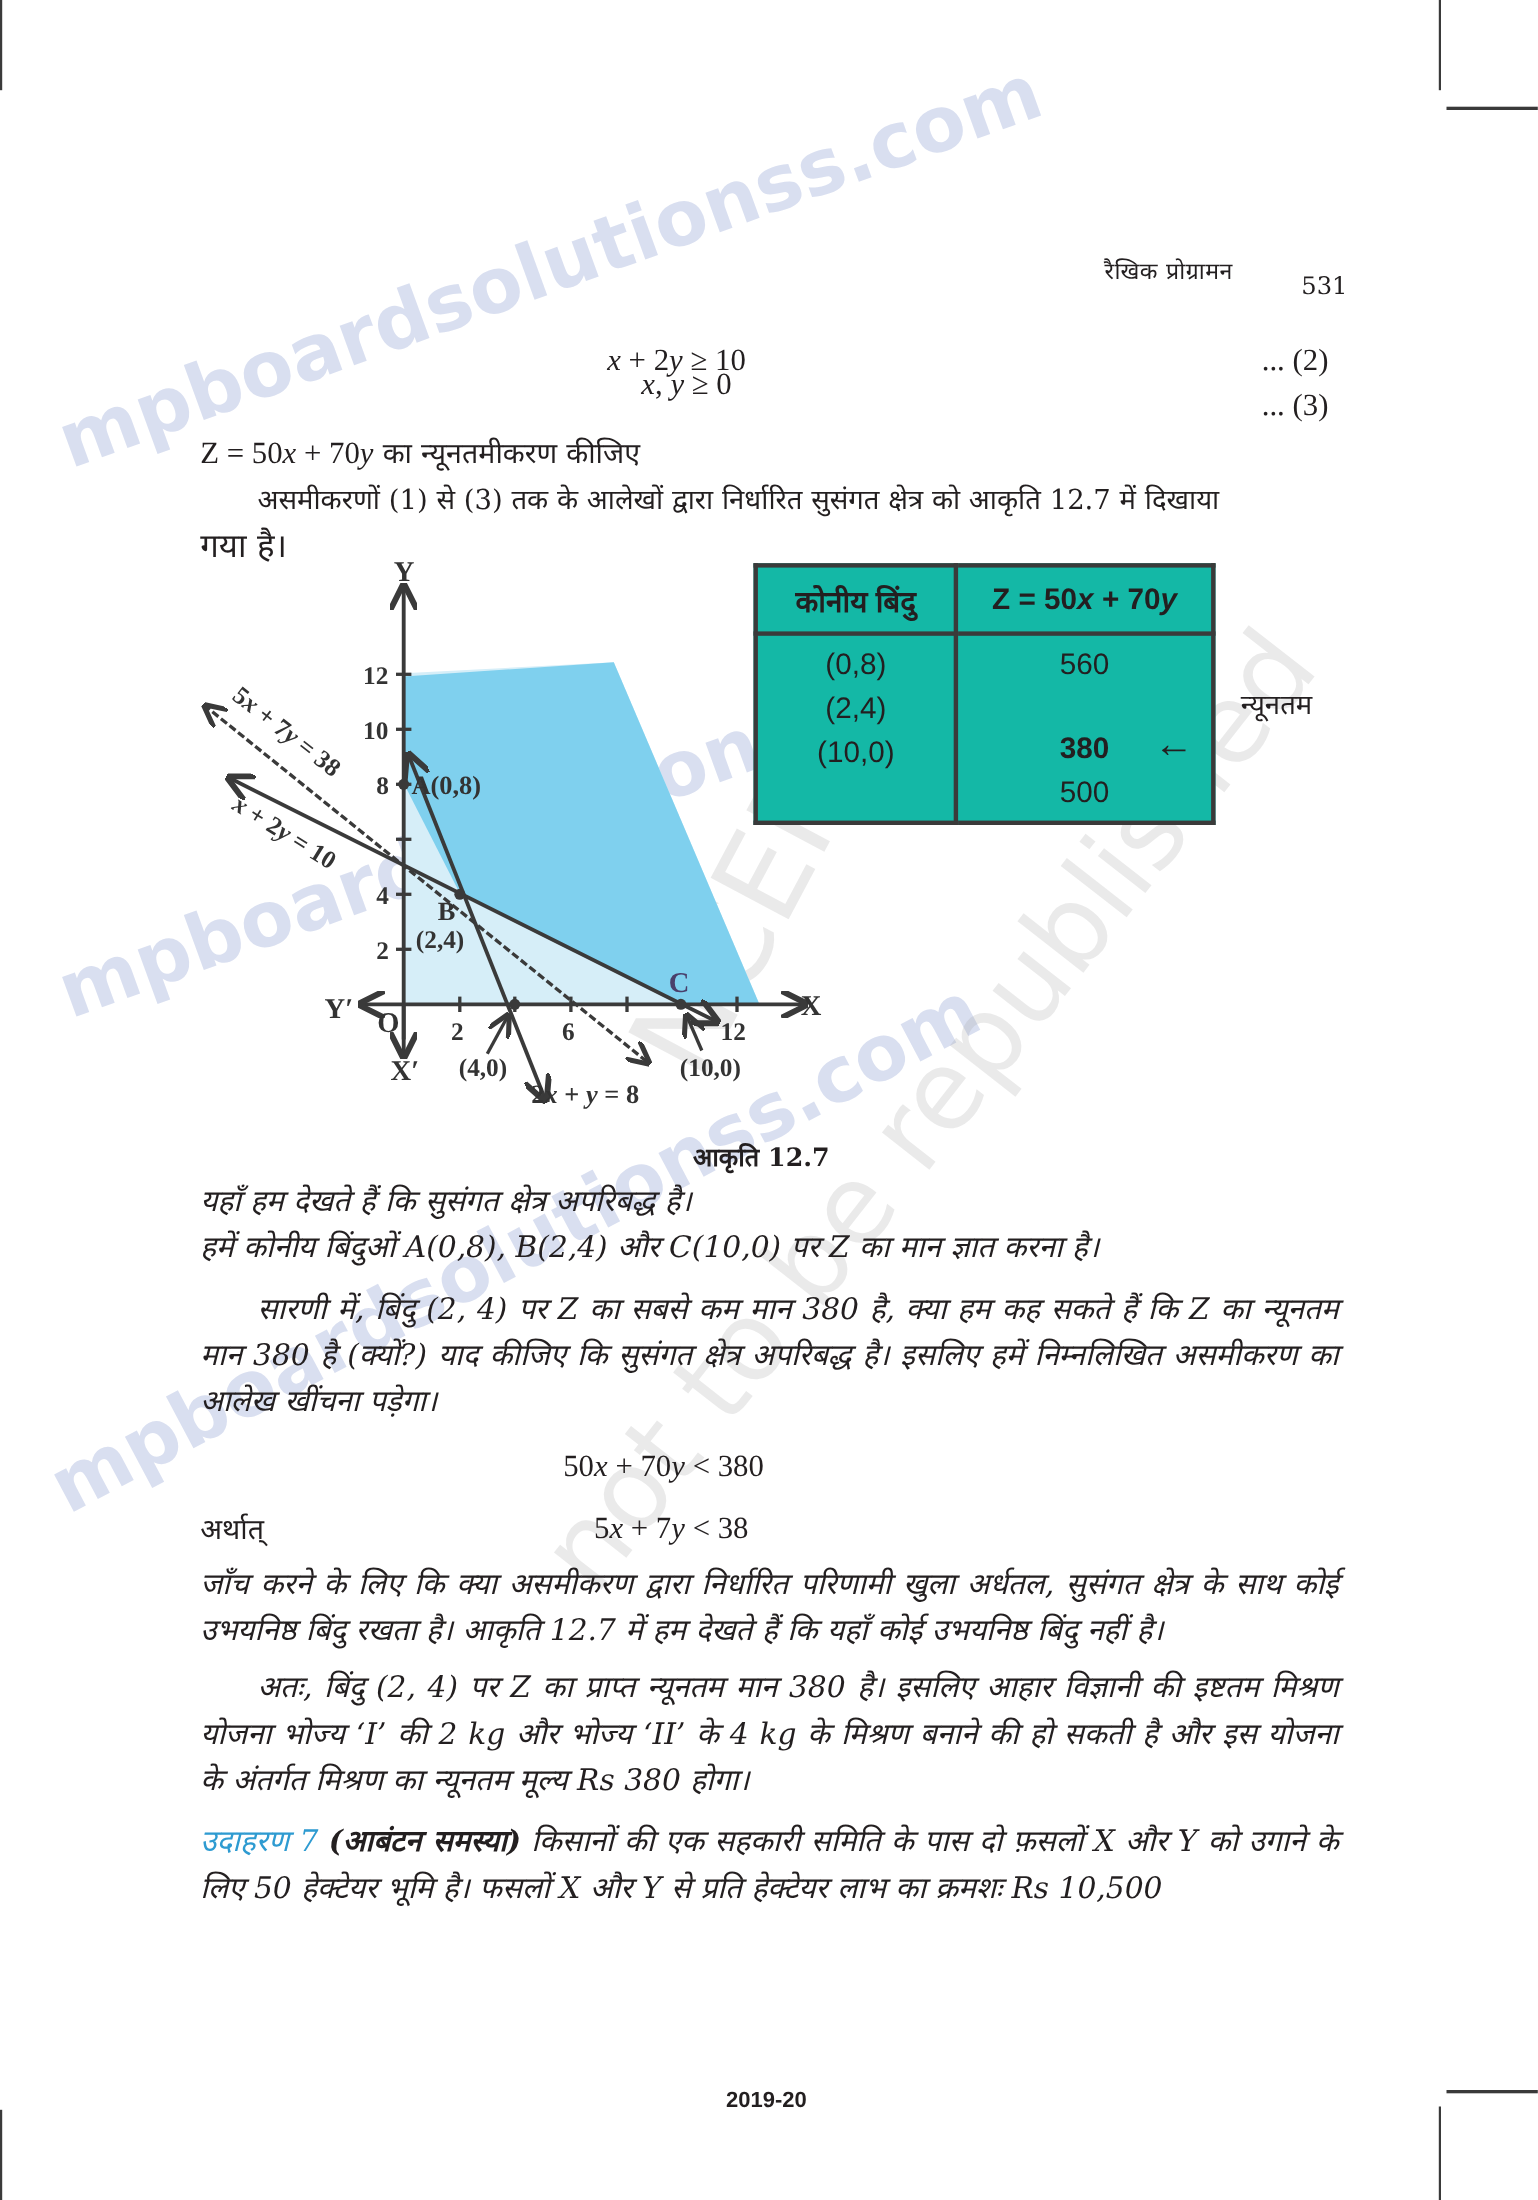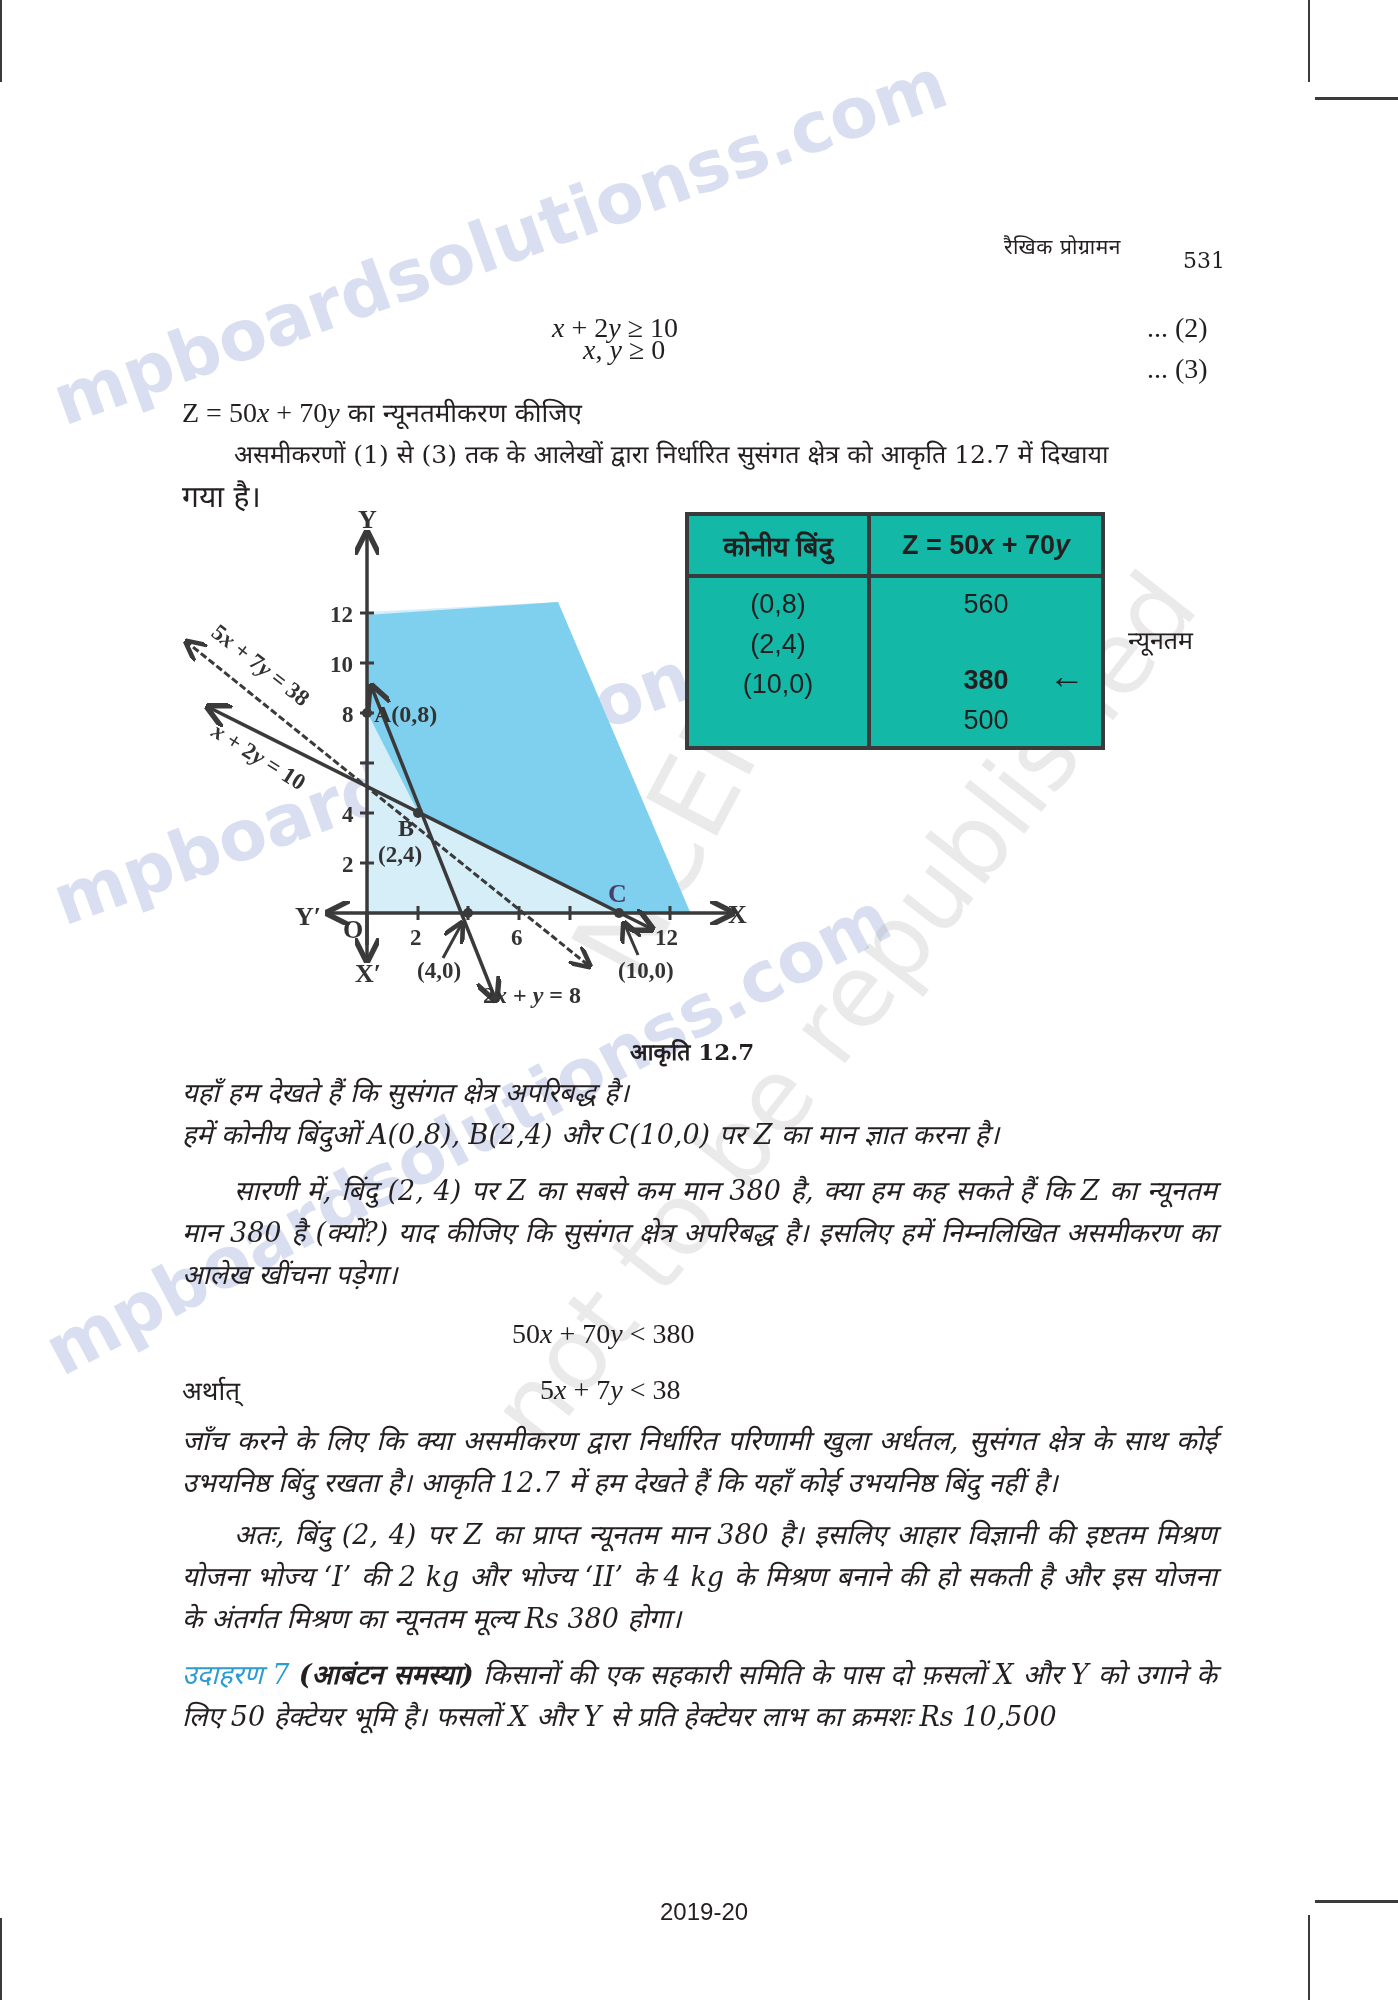--- a/index.html
+++ b/index.html
@@ -25,21 +25,21 @@
   .watermark2 {
     position:absolute; font-family:"DejaVu Sans", sans-serif;
     color:rgba(160,160,160,0.22); white-space:nowrap; transform-origin:left bottom;
   }
   table.zt { border-collapse:collapse; background:#14b8a6; font-family:Liberation Sans, sans-serif; }
   table.zt td, table.zt th { border:4px solid #3a3a3a; text-align:center; }
   table.zt th { font-size:27px; font-weight:bold; height:58px; padding:0 14px; }
   table.zt td { font-size:27px; line-height:40px; vertical-align:top; padding:6px 10px;text-align:center; }
   .accent { color:#2e9bd1; }
   .bold { font-weight:bold; }
-  .footer { font-family:"Liberation Sans", sans-serif; font-size:24px; }
+  .footer { font-family:"Liberation Sans", sans-serif; font-size:20px;font-weight:bold; }
 </style>
 </head>
 <body>
 
 <div class="crop" style="left:0;top:0;width:2px;height:82px;"></div>
 <div class="crop" style="left:1308px;top:0;width:2px;height:82px;"></div>
 <div class="crop" style="left:1315px;top:97px;width:83px;height:3px;"></div>
 <div class="crop" style="left:1315px;top:1900px;width:83px;height:3px;"></div>
 <div class="crop" style="left:0;top:1918px;width:2px;height:82px;"></div>
 <div class="crop" style="left:1308px;top:1915px;width:2px;height:85px;"></div>

